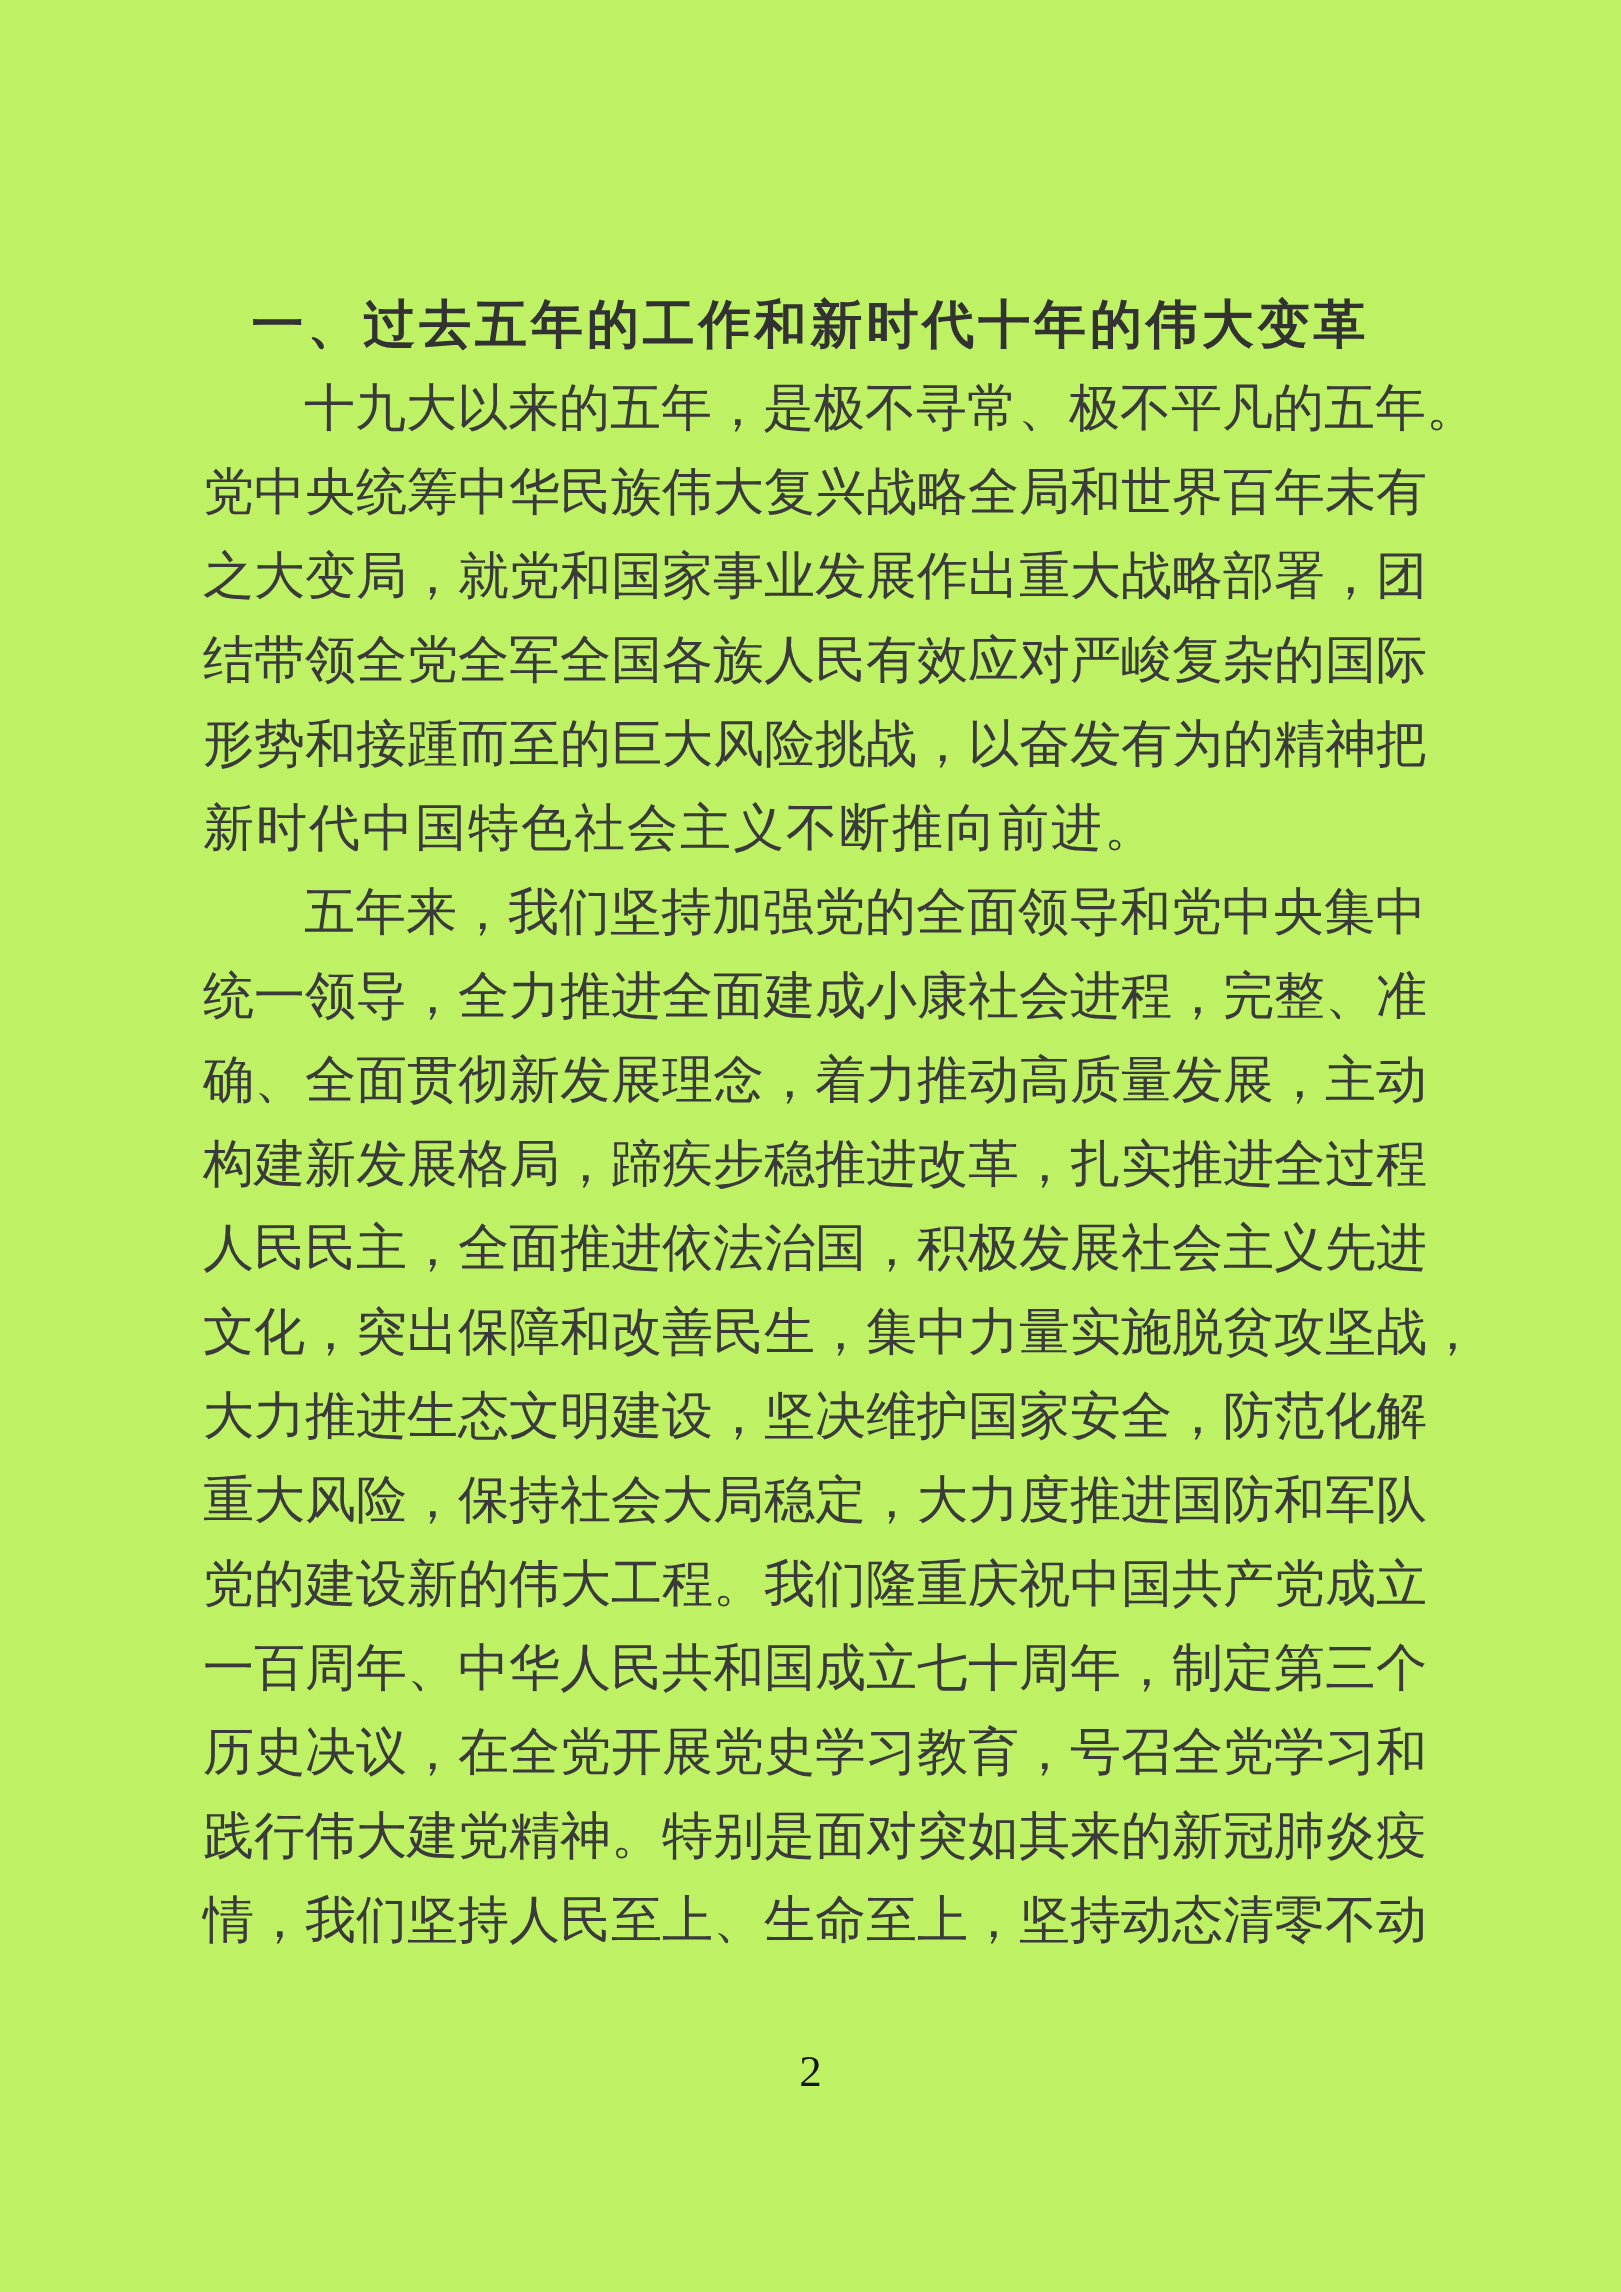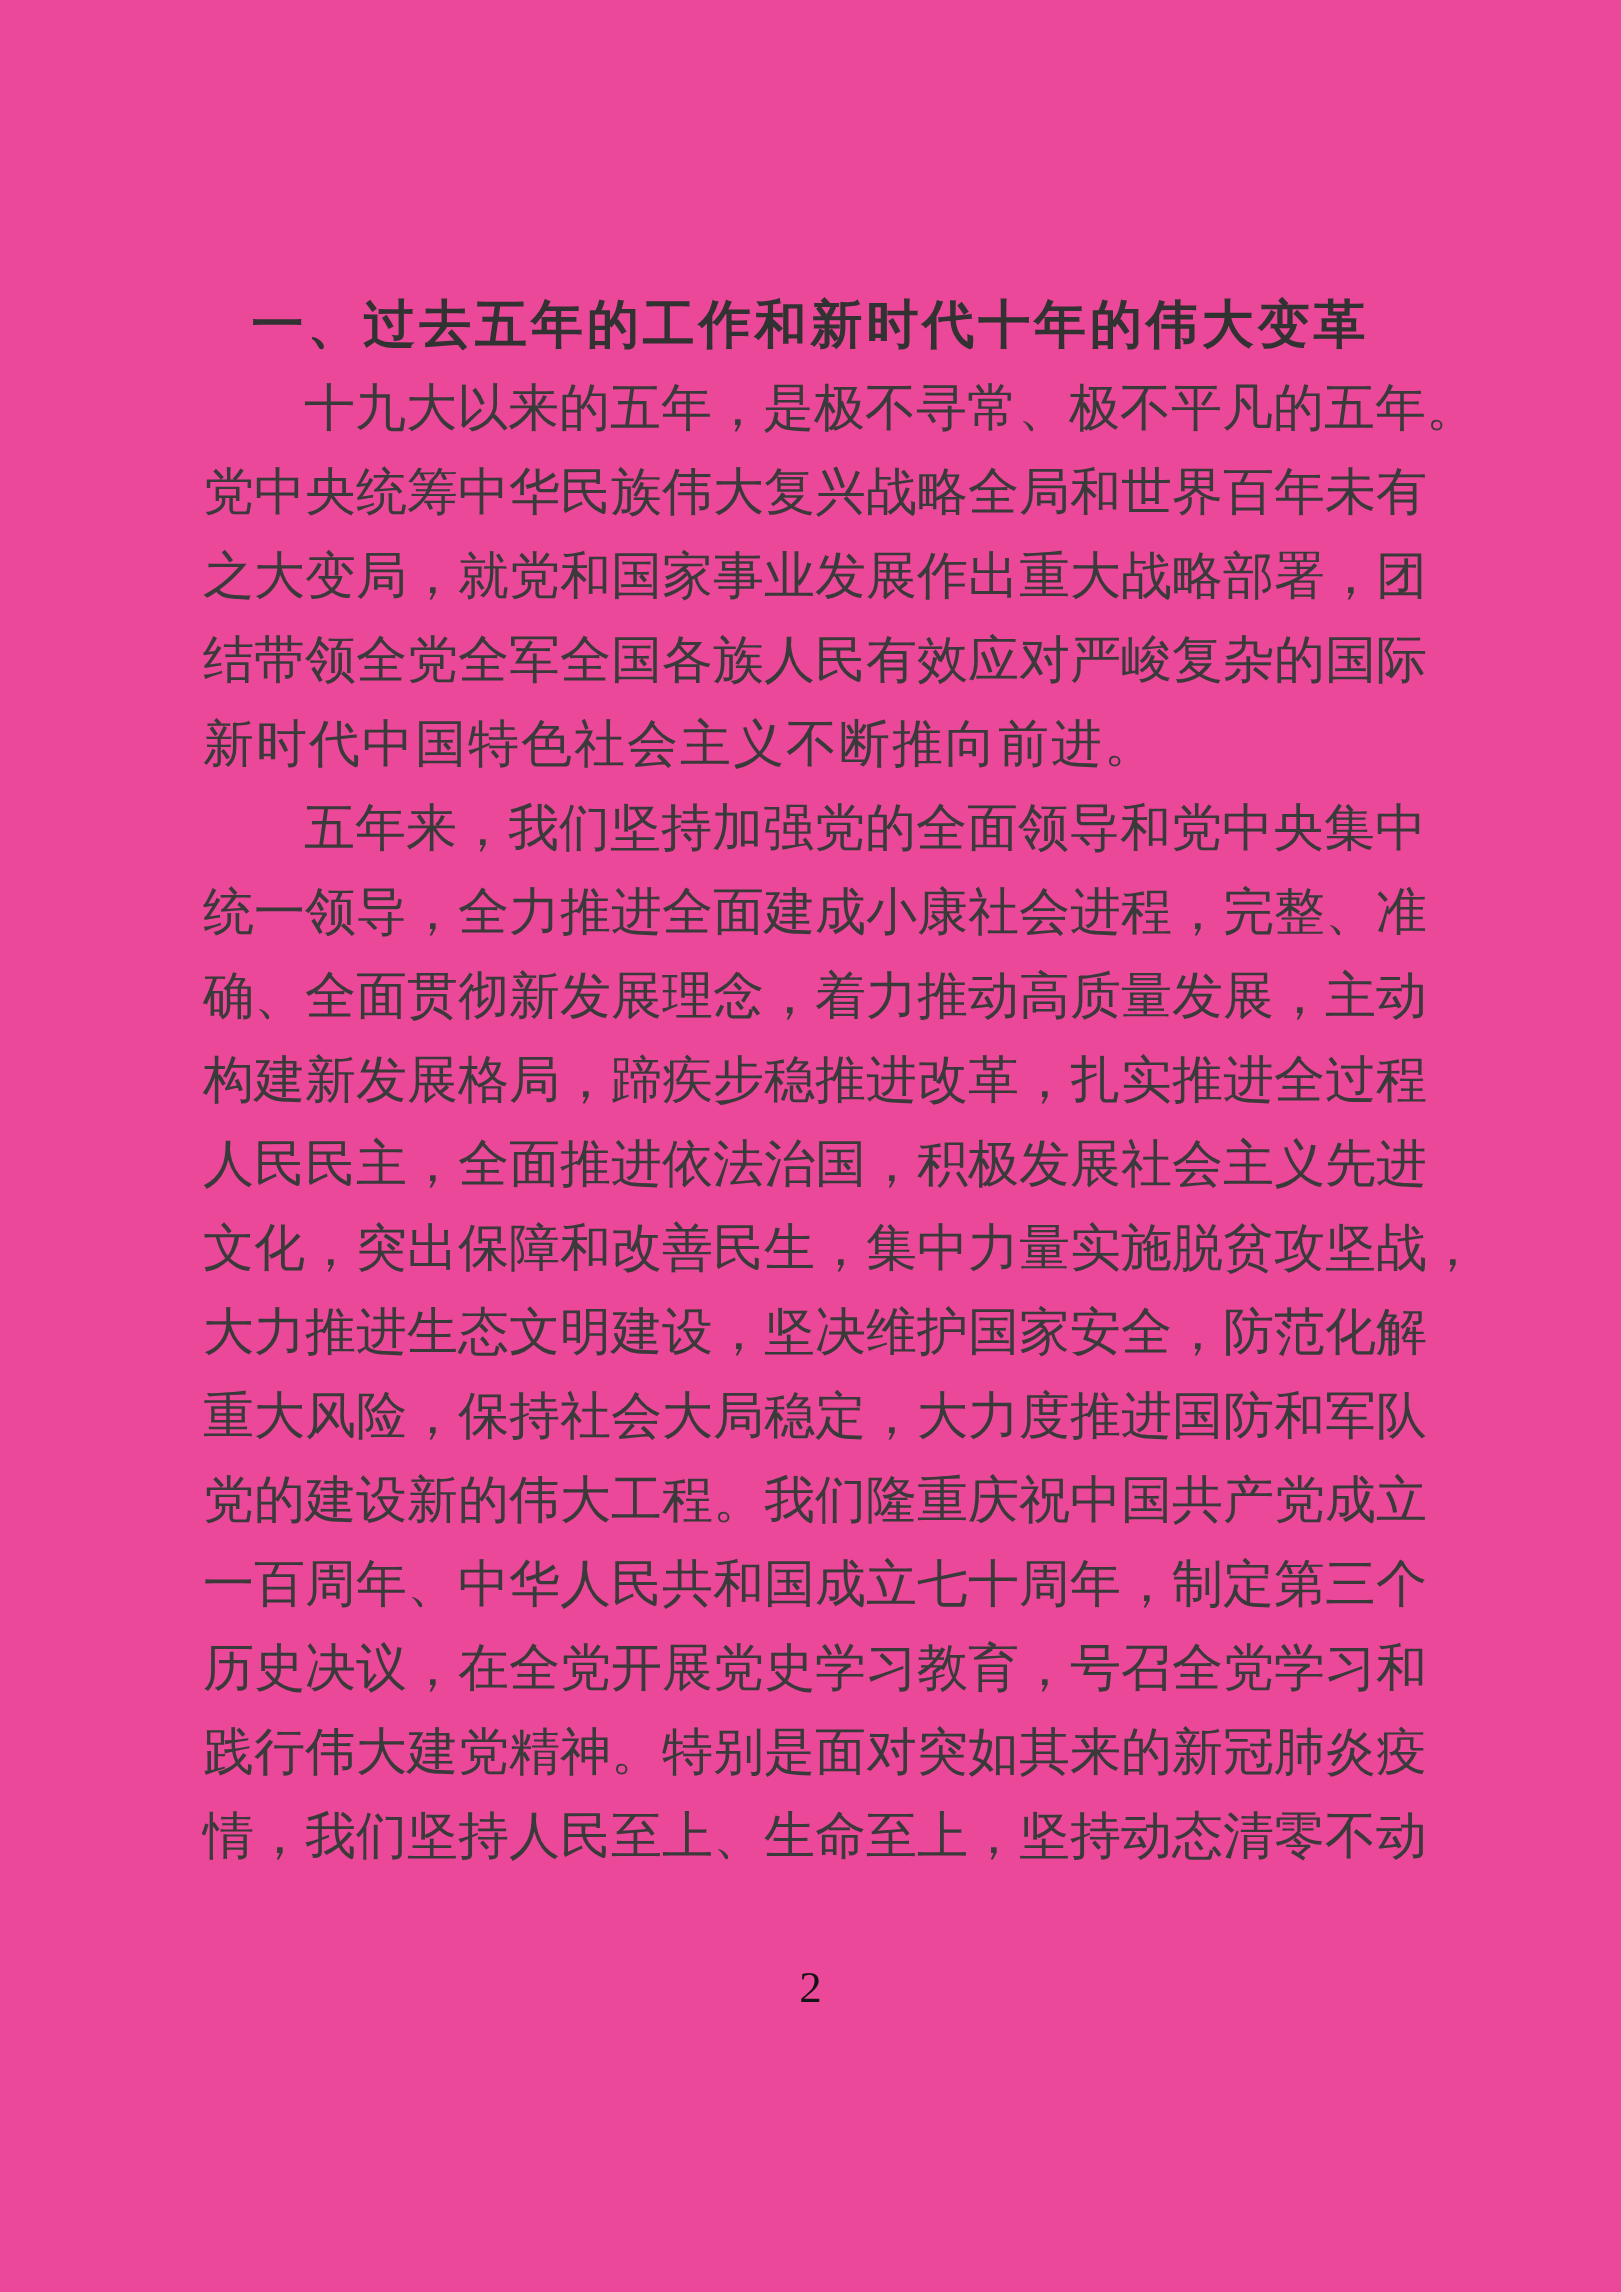--- a/index.html
+++ b/index.html
@@ -4,21 +4,21 @@
 <style>
   html, body {
     margin: 0;
     padding: 0;
     background: #ffffff;
   }
   .page {
     position: relative;
     width: 1621px;
     height: 2293px;
-    background: #ec4899;
+    background: #bef264;
     box-sizing: border-box;
     padding-top: 282px;
     overflow: hidden;
   }
   .heading {
     margin: 0;
     height: 84px;
     line-height: 84px;
     text-align: center;
     font-family: "DejaVu Sans", "Liberation Sans", sans-serif;
@@ -63,20 +63,21 @@
 <body>
 
 <div class="page">
   <h1 class="heading">一、过去五年的工作和新时代十年的伟大变革</h1>
 
   <div class="body-text" id="body-lines">
       <div class="line indent">十九大以来的五年，是极不寻常、极不平凡的五年。</div>
       <div class="line">党中央统筹中华民族伟大复兴战略全局和世界百年未有</div>
       <div class="line">之大变局，就党和国家事业发展作出重大战略部署，团</div>
       <div class="line">结带领全党全军全国各族人民有效应对严峻复杂的国际</div>
+      <div class="line">形势和接踵而至的巨大风险挑战，以奋发有为的精神把</div>
       <div class="line no-just">新时代中国特色社会主义不断推向前进。</div>
       <div class="line indent">五年来，我们坚持加强党的全面领导和党中央集中</div>
       <div class="line">统一领导，全力推进全面建成小康社会进程，完整、准</div>
       <div class="line">确、全面贯彻新发展理念，着力推动高质量发展，主动</div>
       <div class="line">构建新发展格局，蹄疾步稳推进改革，扎实推进全过程</div>
       <div class="line">人民民主，全面推进依法治国，积极发展社会主义先进</div>
       <div class="line">文化，突出保障和改善民生，集中力量实施脱贫攻坚战，</div>
       <div class="line">大力推进生态文明建设，坚决维护国家安全，防范化解</div>
       <div class="line">重大风险，保持社会大局稳定，大力度推进国防和军队</div>
       <div class="line">党的建设新的伟大工程。我们隆重庆祝中国共产党成立</div>

